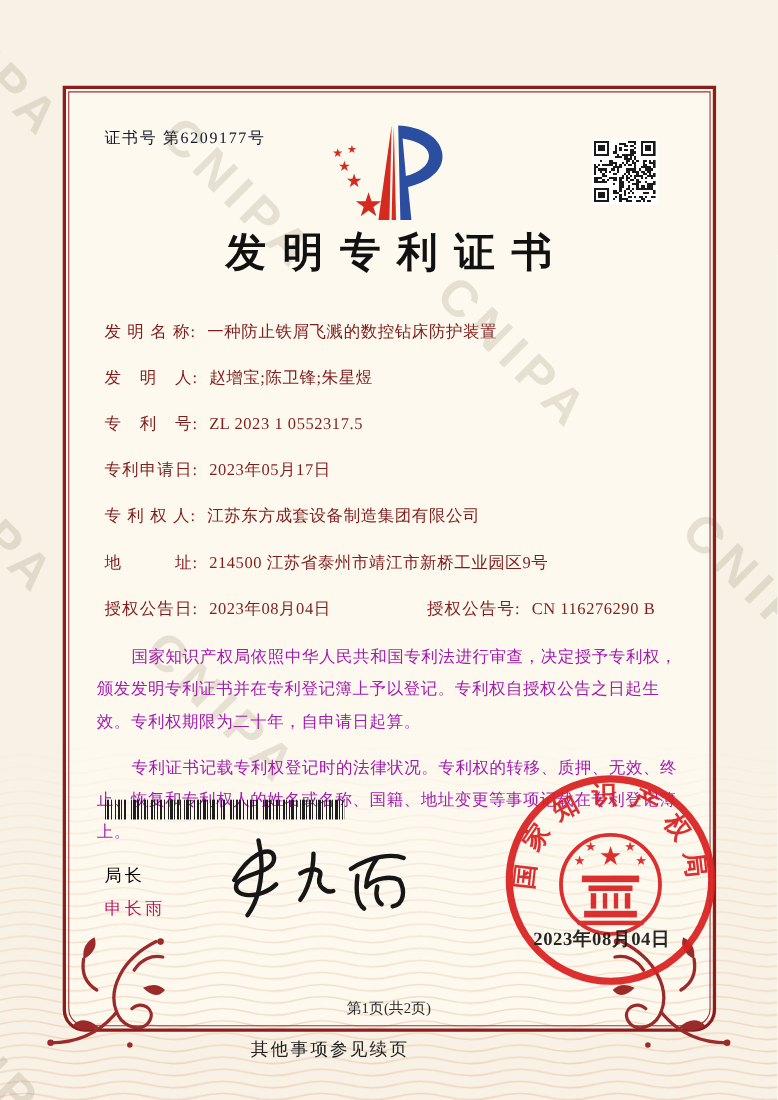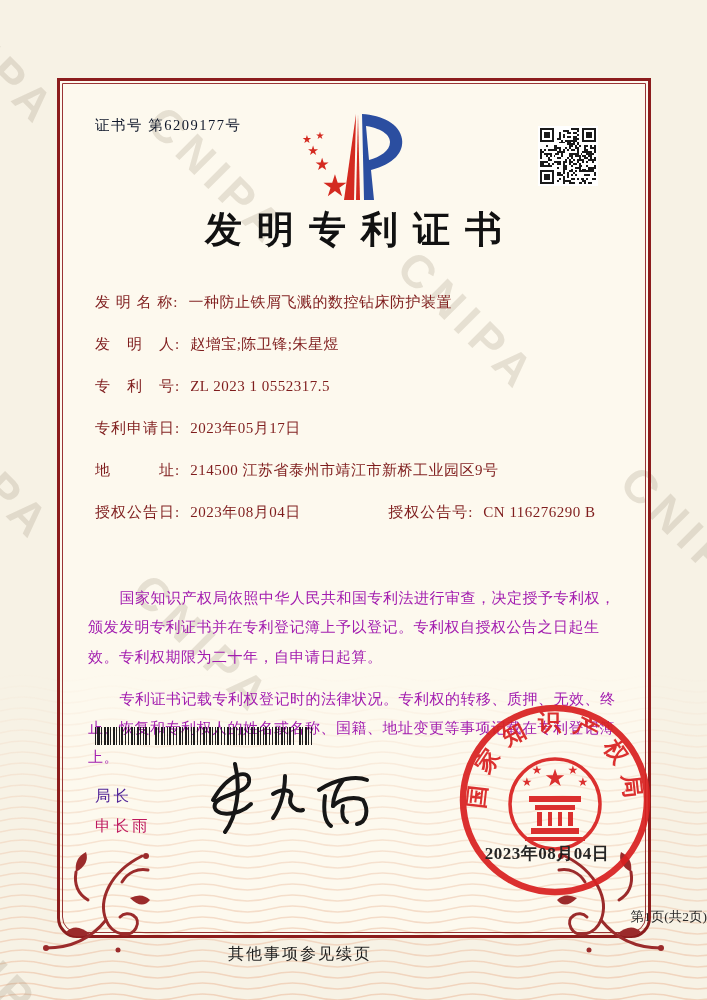--- a/index.html
+++ b/index.html
@@ -40,30 +40,30 @@
       #1d1d1d 0 1px,transparent 1px 2px,
       #1d1d1d 2px 4.5px,transparent 4.5px 6px,
       #1d1d1d 6px 7px,transparent 7px 9.5px,
       #1d1d1d 9.5px 10.5px,transparent 10.5px 12px,
       #1d1d1d 12px 14px,transparent 14px 15px,
       #1d1d1d 15px 15.8px,transparent 15.8px 18px,
       #1d1d1d 18px 20px,transparent 20px 21px,
       #1d1d1d 21px 21.8px,transparent 21.8px 24px);}
   
   .sig-title{position:absolute;left:95px;top:786px;font-family:"Liberation Sans",sans-serif;
-             font-size:15.5px;letter-spacing:3px;color:#4c1d95;}
+             font-size:15.5px;letter-spacing:3px;color:#000000;}
   .sig-name{position:absolute;left:95px;top:816px;font-family:"Liberation Sans",sans-serif;
             font-size:15.5px;letter-spacing:3px;color:#be185d;}
   .sig-hand{position:absolute;left:185px;top:754px;}
   
   .seal{position:absolute;left:455px;top:700px;width:200px;height:200px;opacity:0.93;}
   .seal-date{position:absolute;left:6px;top:142px;width:172px;text-align:center;
              font-size:17px;font-weight:bold;color:#161616;letter-spacing:0.5px;}
   
-  .page-info{position:absolute;left:0;top:908px;width:707px;text-align:right;
+  .page-info{position:absolute;left:0;top:908px;width:707px;text-align:center;
              font-size:13.5px;color:#2a2a2a;}
   .cont-note{position:absolute;left:0;top:944px;width:600px;text-align:center;
              font-size:16px;letter-spacing:2px;color:#1e1e1e;}
   .flourish{position:absolute;}
 </style>
 </head>
 <body>
 
 <div class="page">
 
@@ -450,20 +450,24 @@
     </div>
     <div class="frow">
       <span class="flabel">专　利　号:</span>
       <span class="fvalue">ZL 2023 1 0552317.5</span>
     </div>
     <div class="frow">
       <span class="flabel">专利申请日:</span>
       <span class="fvalue">2023年05月17日</span>
     </div>
     <div class="frow">
+      <span class="flabel">专 利 权 人:</span>
+      <span class="fvalue">江苏东方成套设备制造集团有限公司</span>
+    </div>
+    <div class="frow">
       <span class="flabel">地　　　址:</span>
       <span class="fvalue">214500 江苏省泰州市靖江市新桥工业园区9号</span>
     </div>
     <div class="frow">
       <span class="flabel">授权公告日:</span>
       <span class="fvalue fixedw">2023年08月04日</span>
       <span class="flabel second">授权公告号:</span>
       <span class="fvalue">CN 116276290 B</span>
     </div>
   </div>

